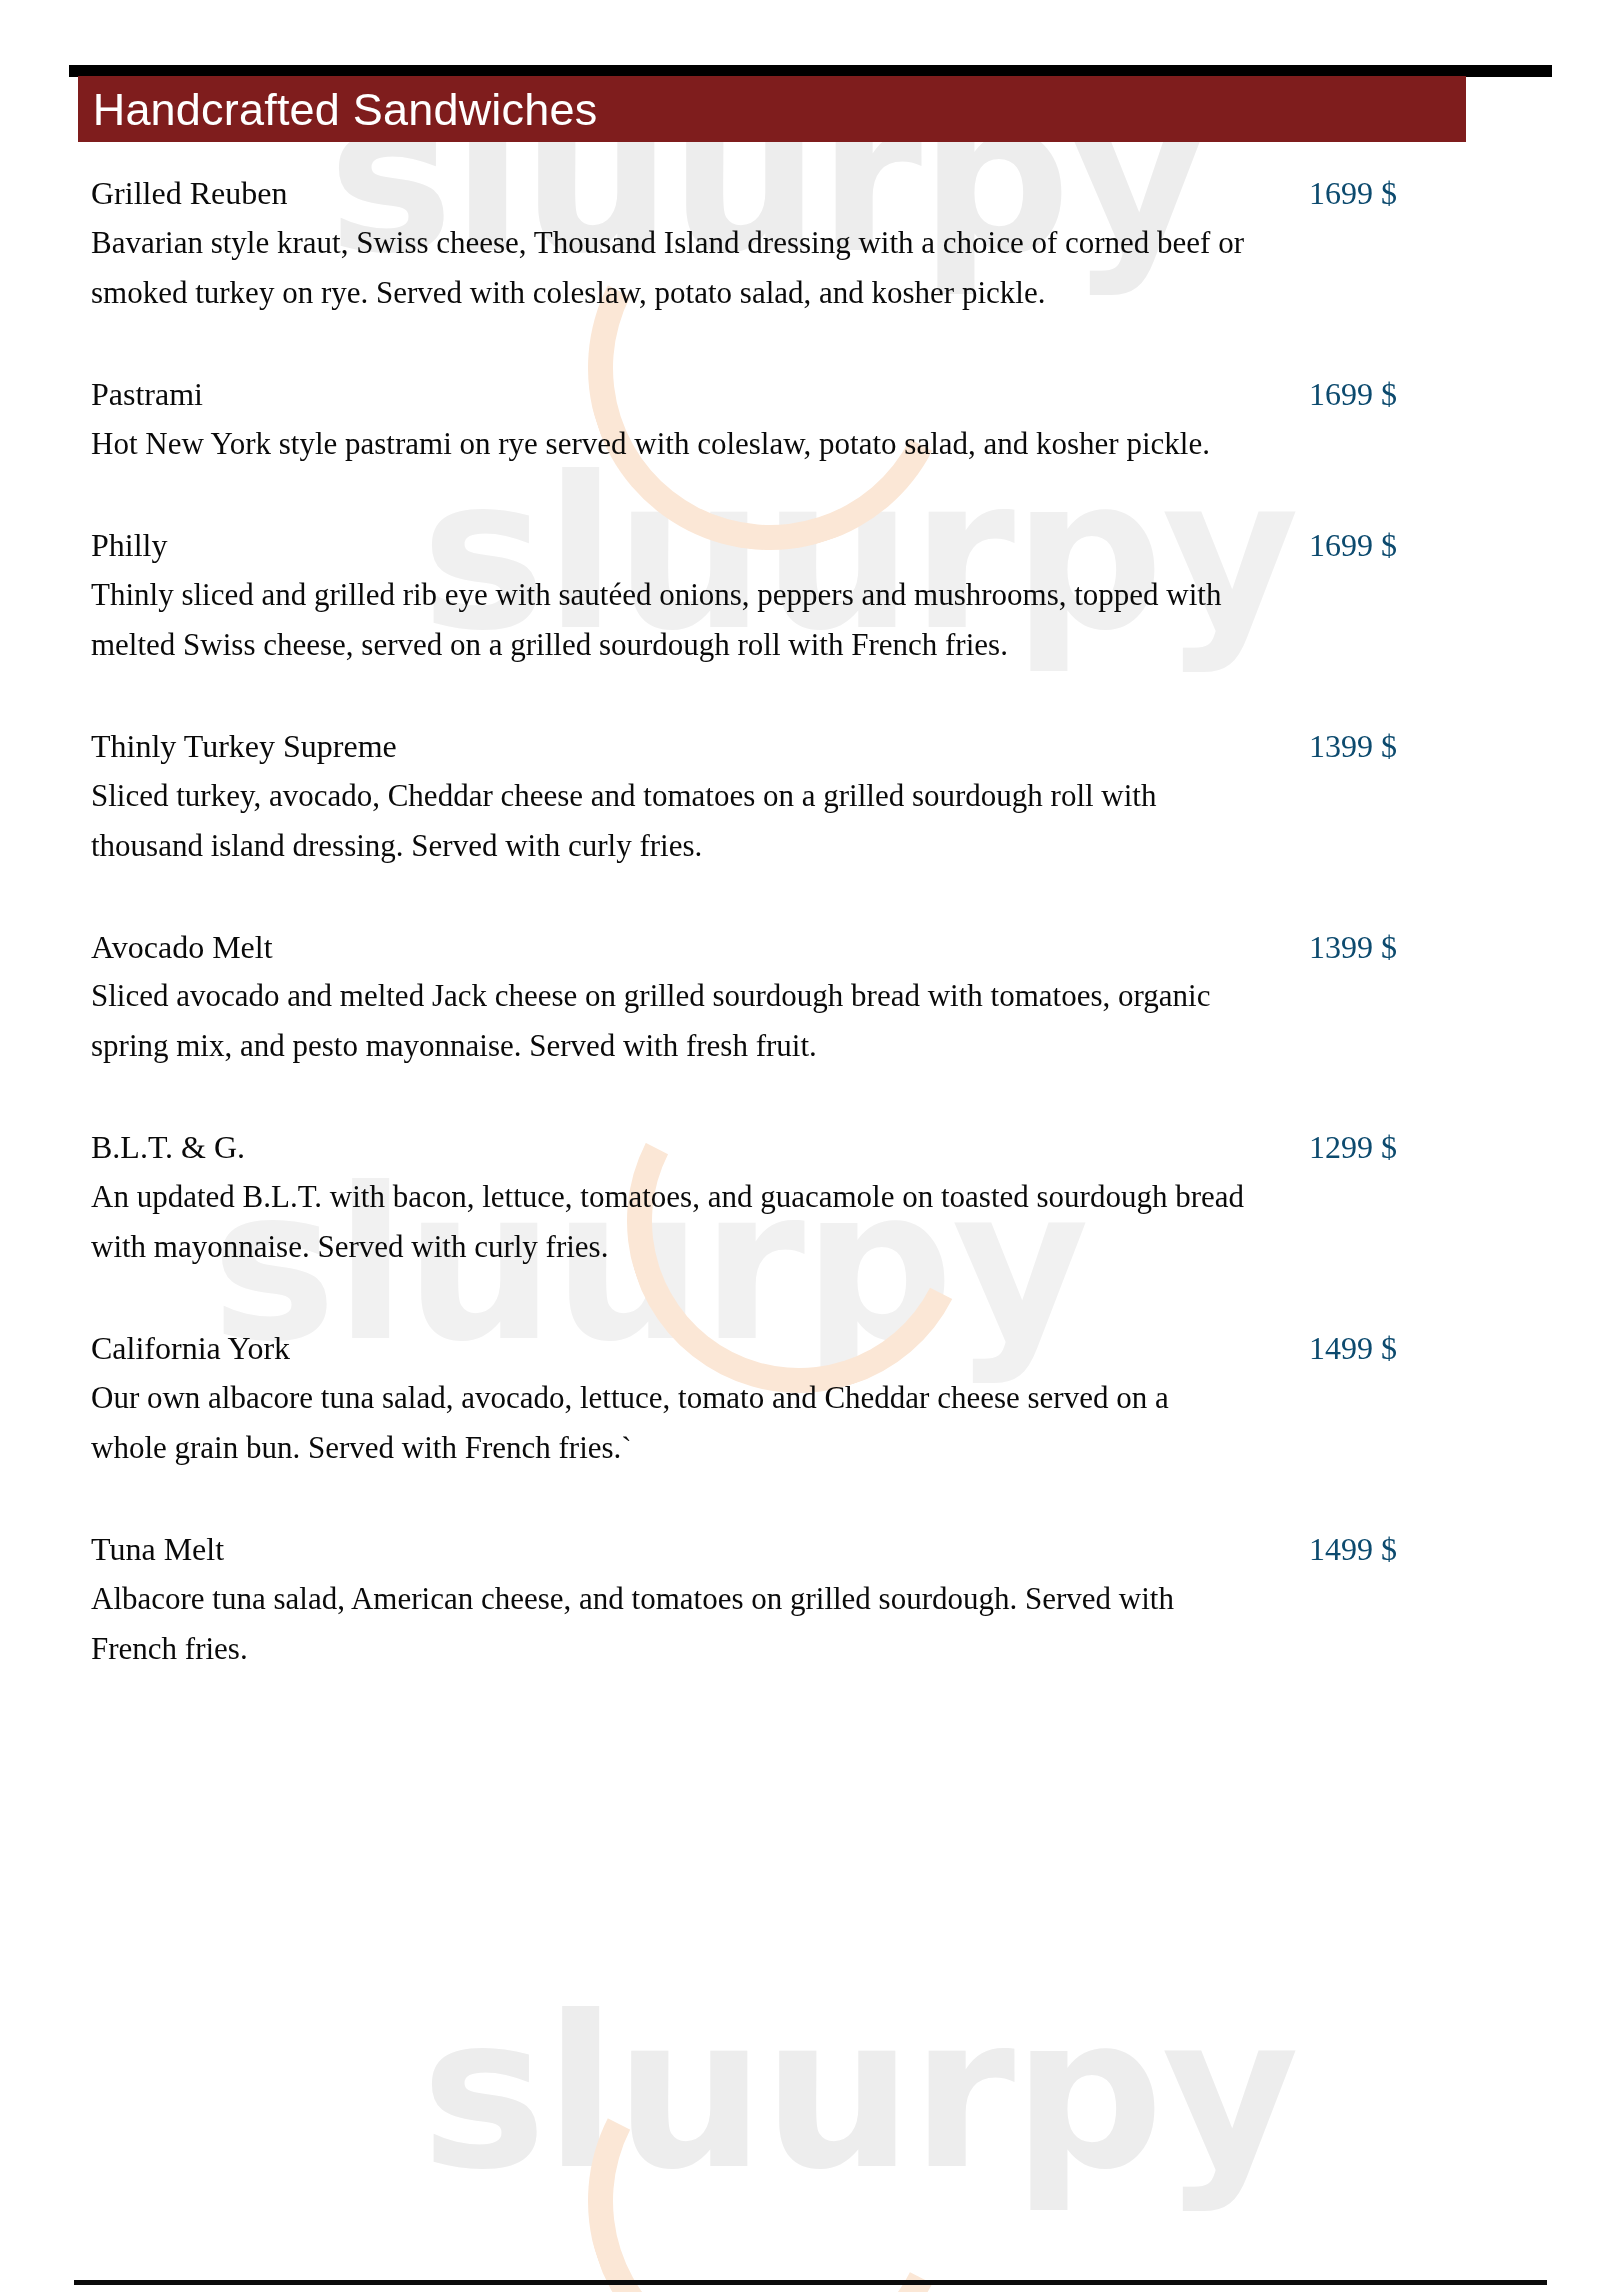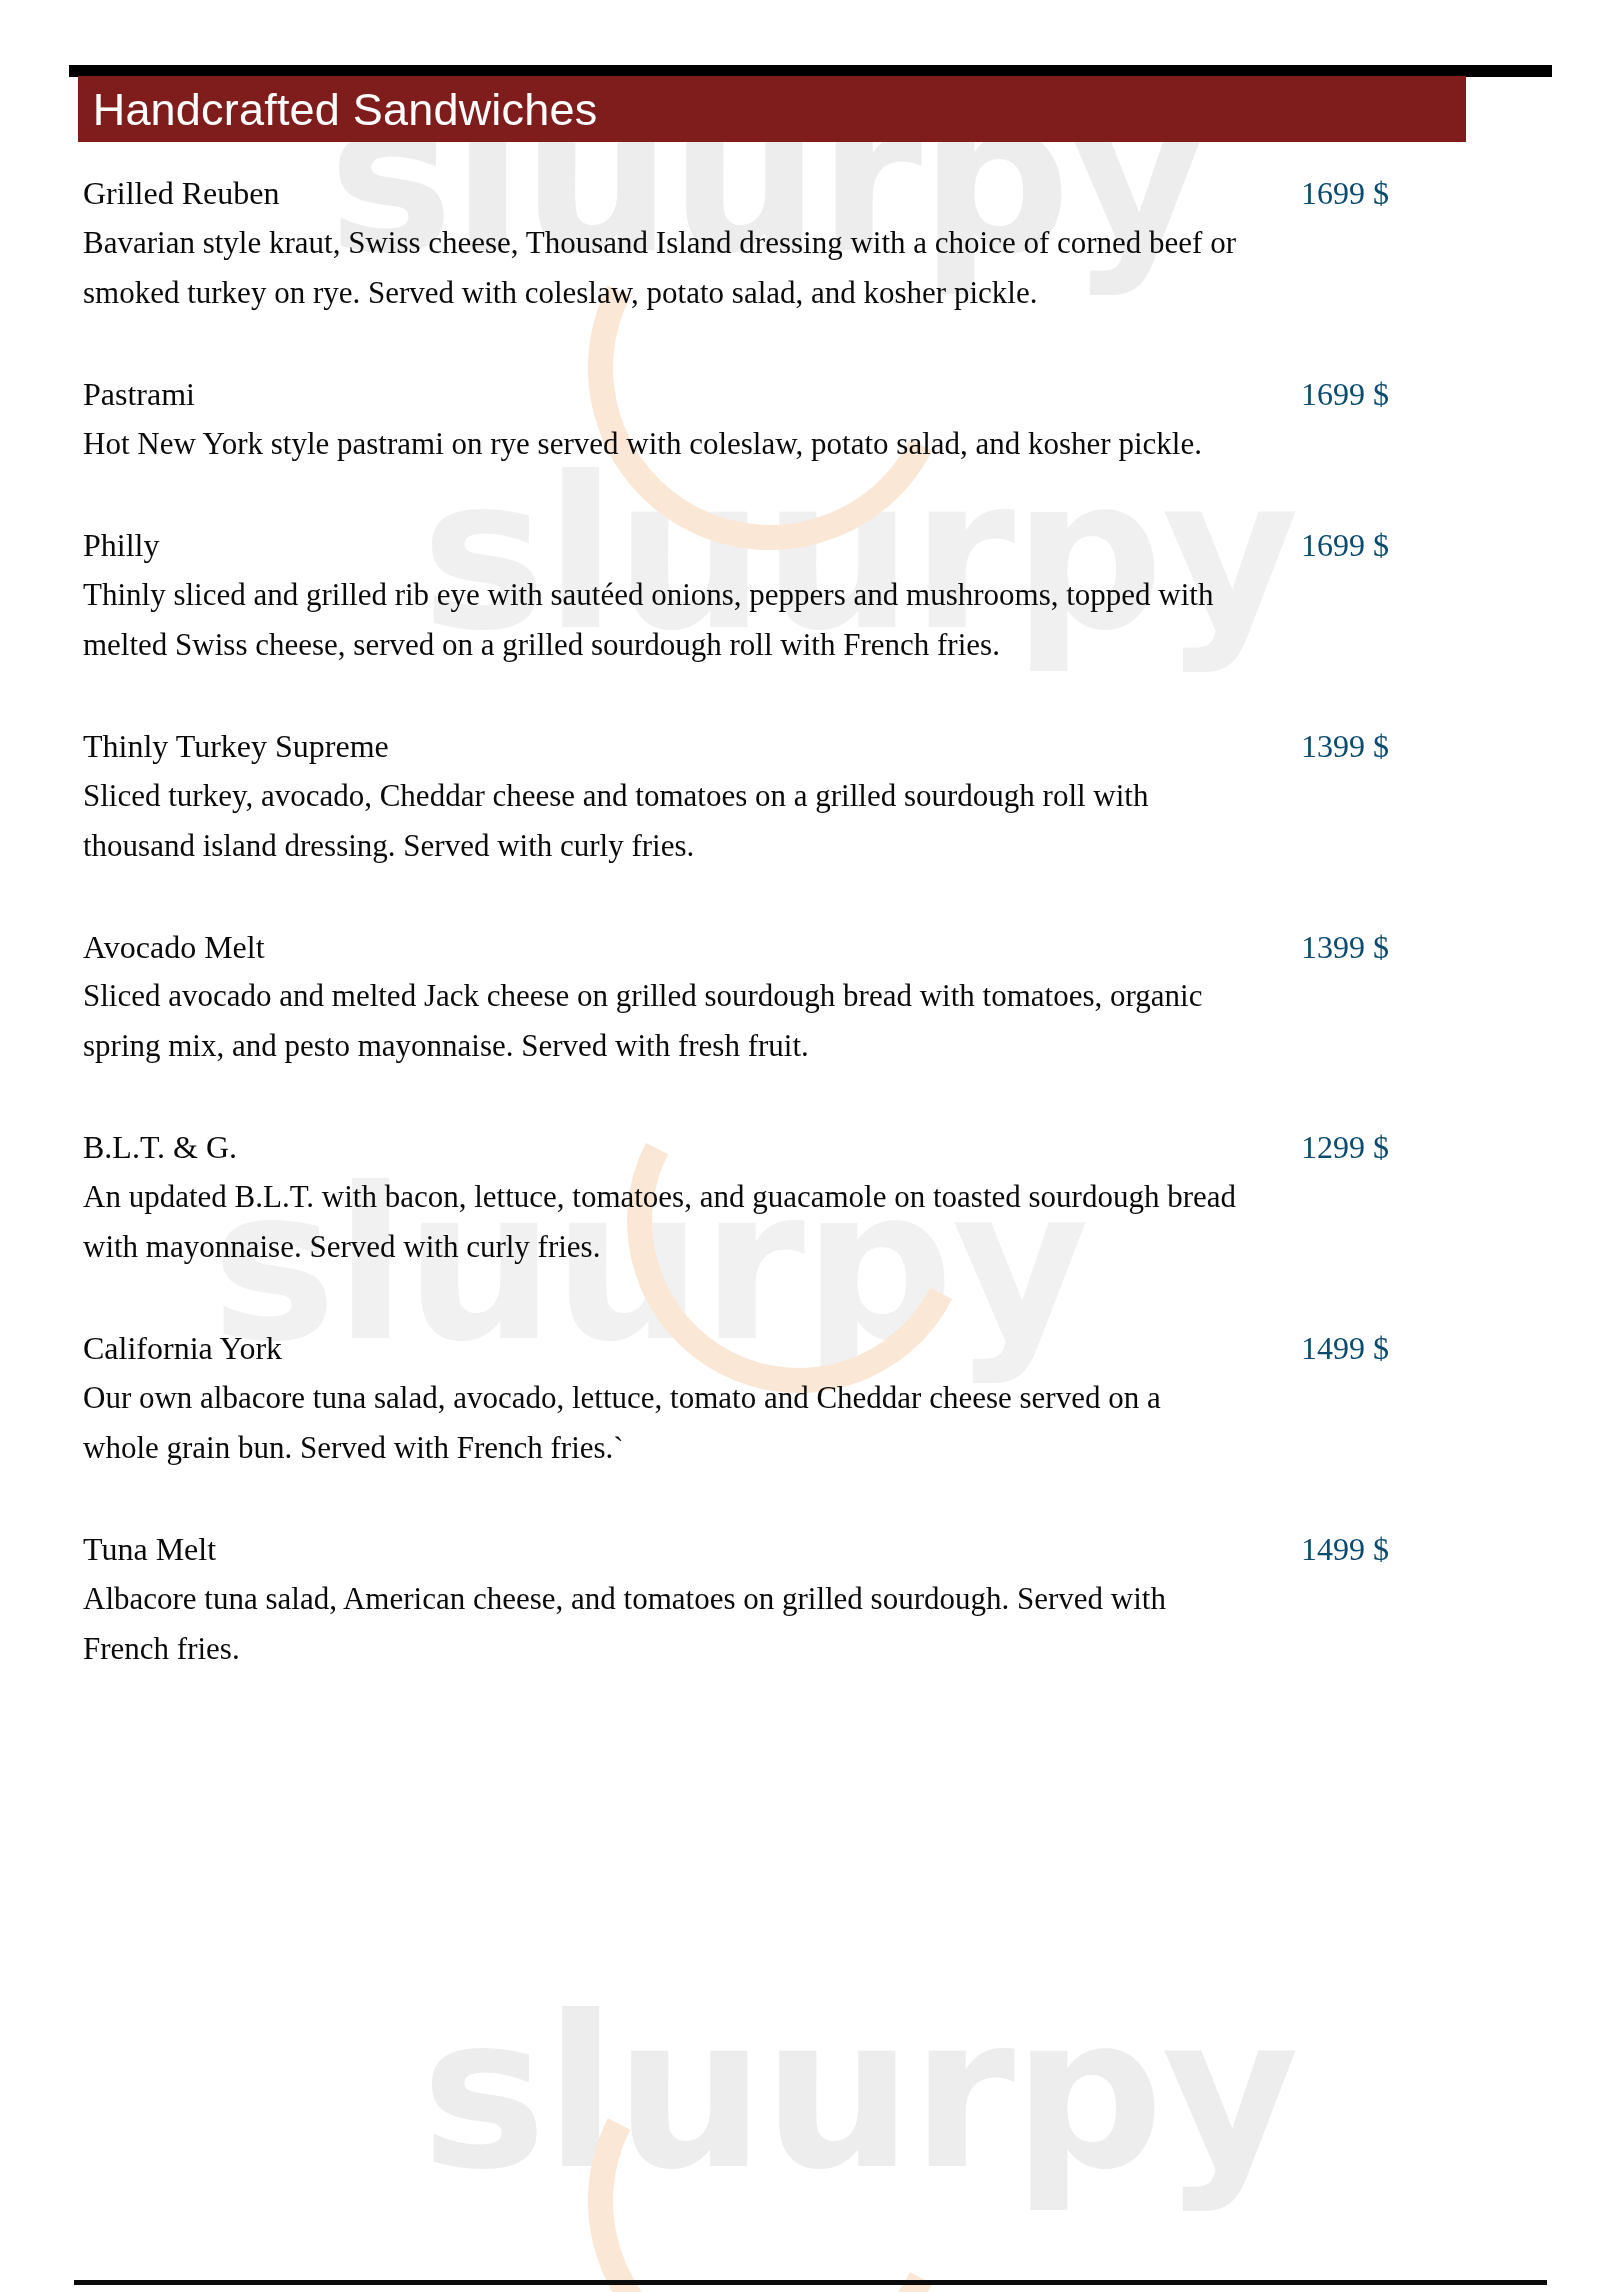--- a/index.html
+++ b/index.html
@@ -74,21 +74,21 @@
     font-size: 45px;
     line-height: 1;
     color: #ffffff;
     padding-left: 14.7px;
     font-weight: 400;
     letter-spacing: 0.2px;
   }
 
   .menu-list {
     position: absolute;
-    left: 83px;
+    left: 91px;
     top: 174px;
     width: 1306px;
   }
 
   .menu-item {
     position: relative;
     margin-bottom: 57px;
   }
   .menu-item:last-child { margin-bottom: 12px; }
 

